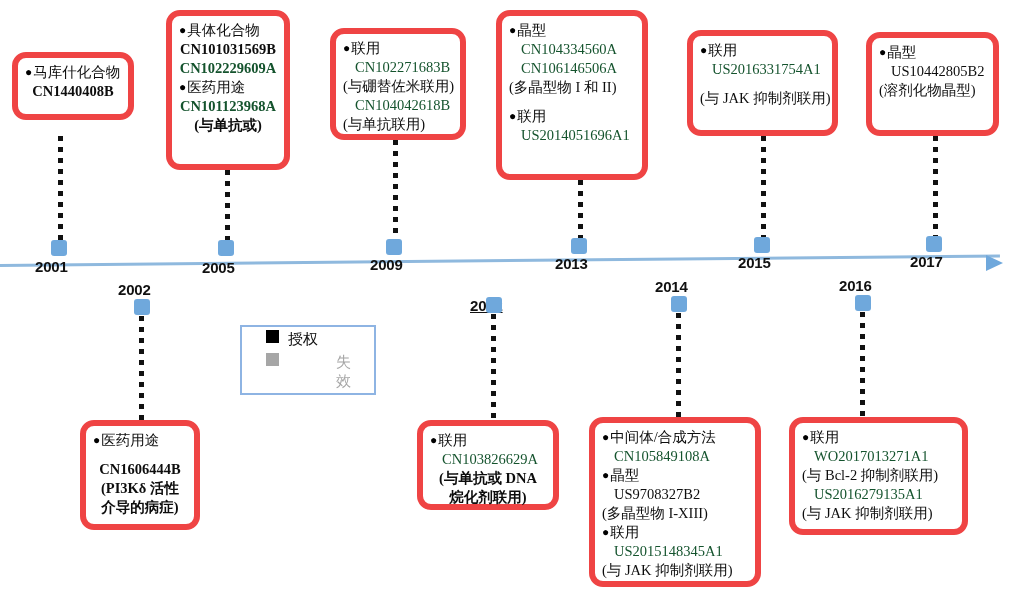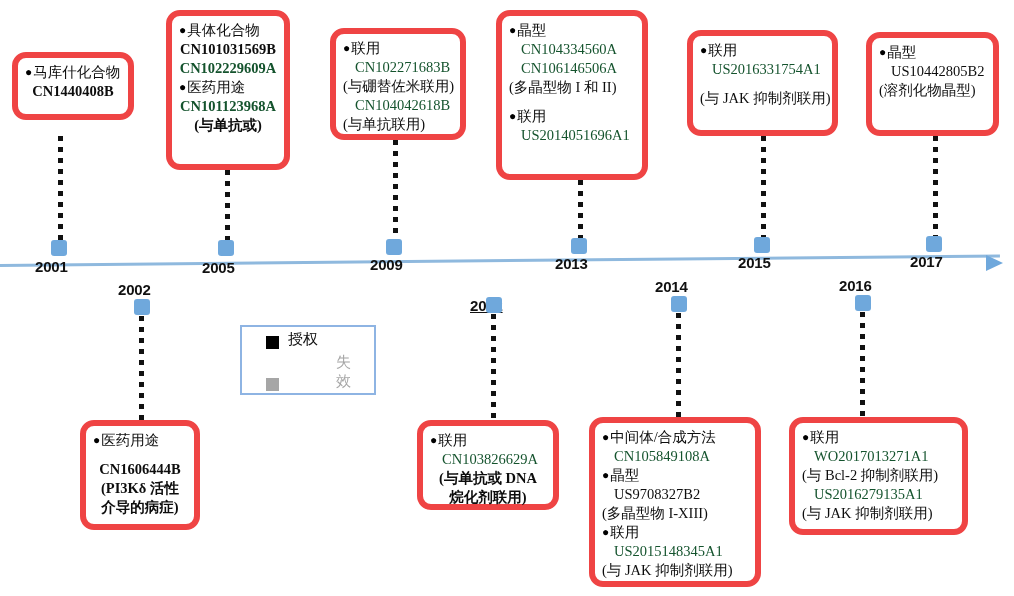--- a/index.html
+++ b/index.html
@@ -106,21 +106,21 @@
     border: 2px solid #8EB4E3;
     background: #ffffff;
     display: flex;
     flex-direction: column;
     justify-content: center;
     align-items: center;
     gap: 4px;
   }
   .legend-row {
     display: flex;
-    align-items: flex-end;
+    align-items: flex-start;
     gap: 9px;
     width: 84px;
   }
   .legend-swatch {
     width: 13px;
     height: 13px;
     flex: 0 0 auto;
   }
   .legend-swatch.granted { background: #000000; }
   .legend-swatch.expired { background: #A6A6A6; }

